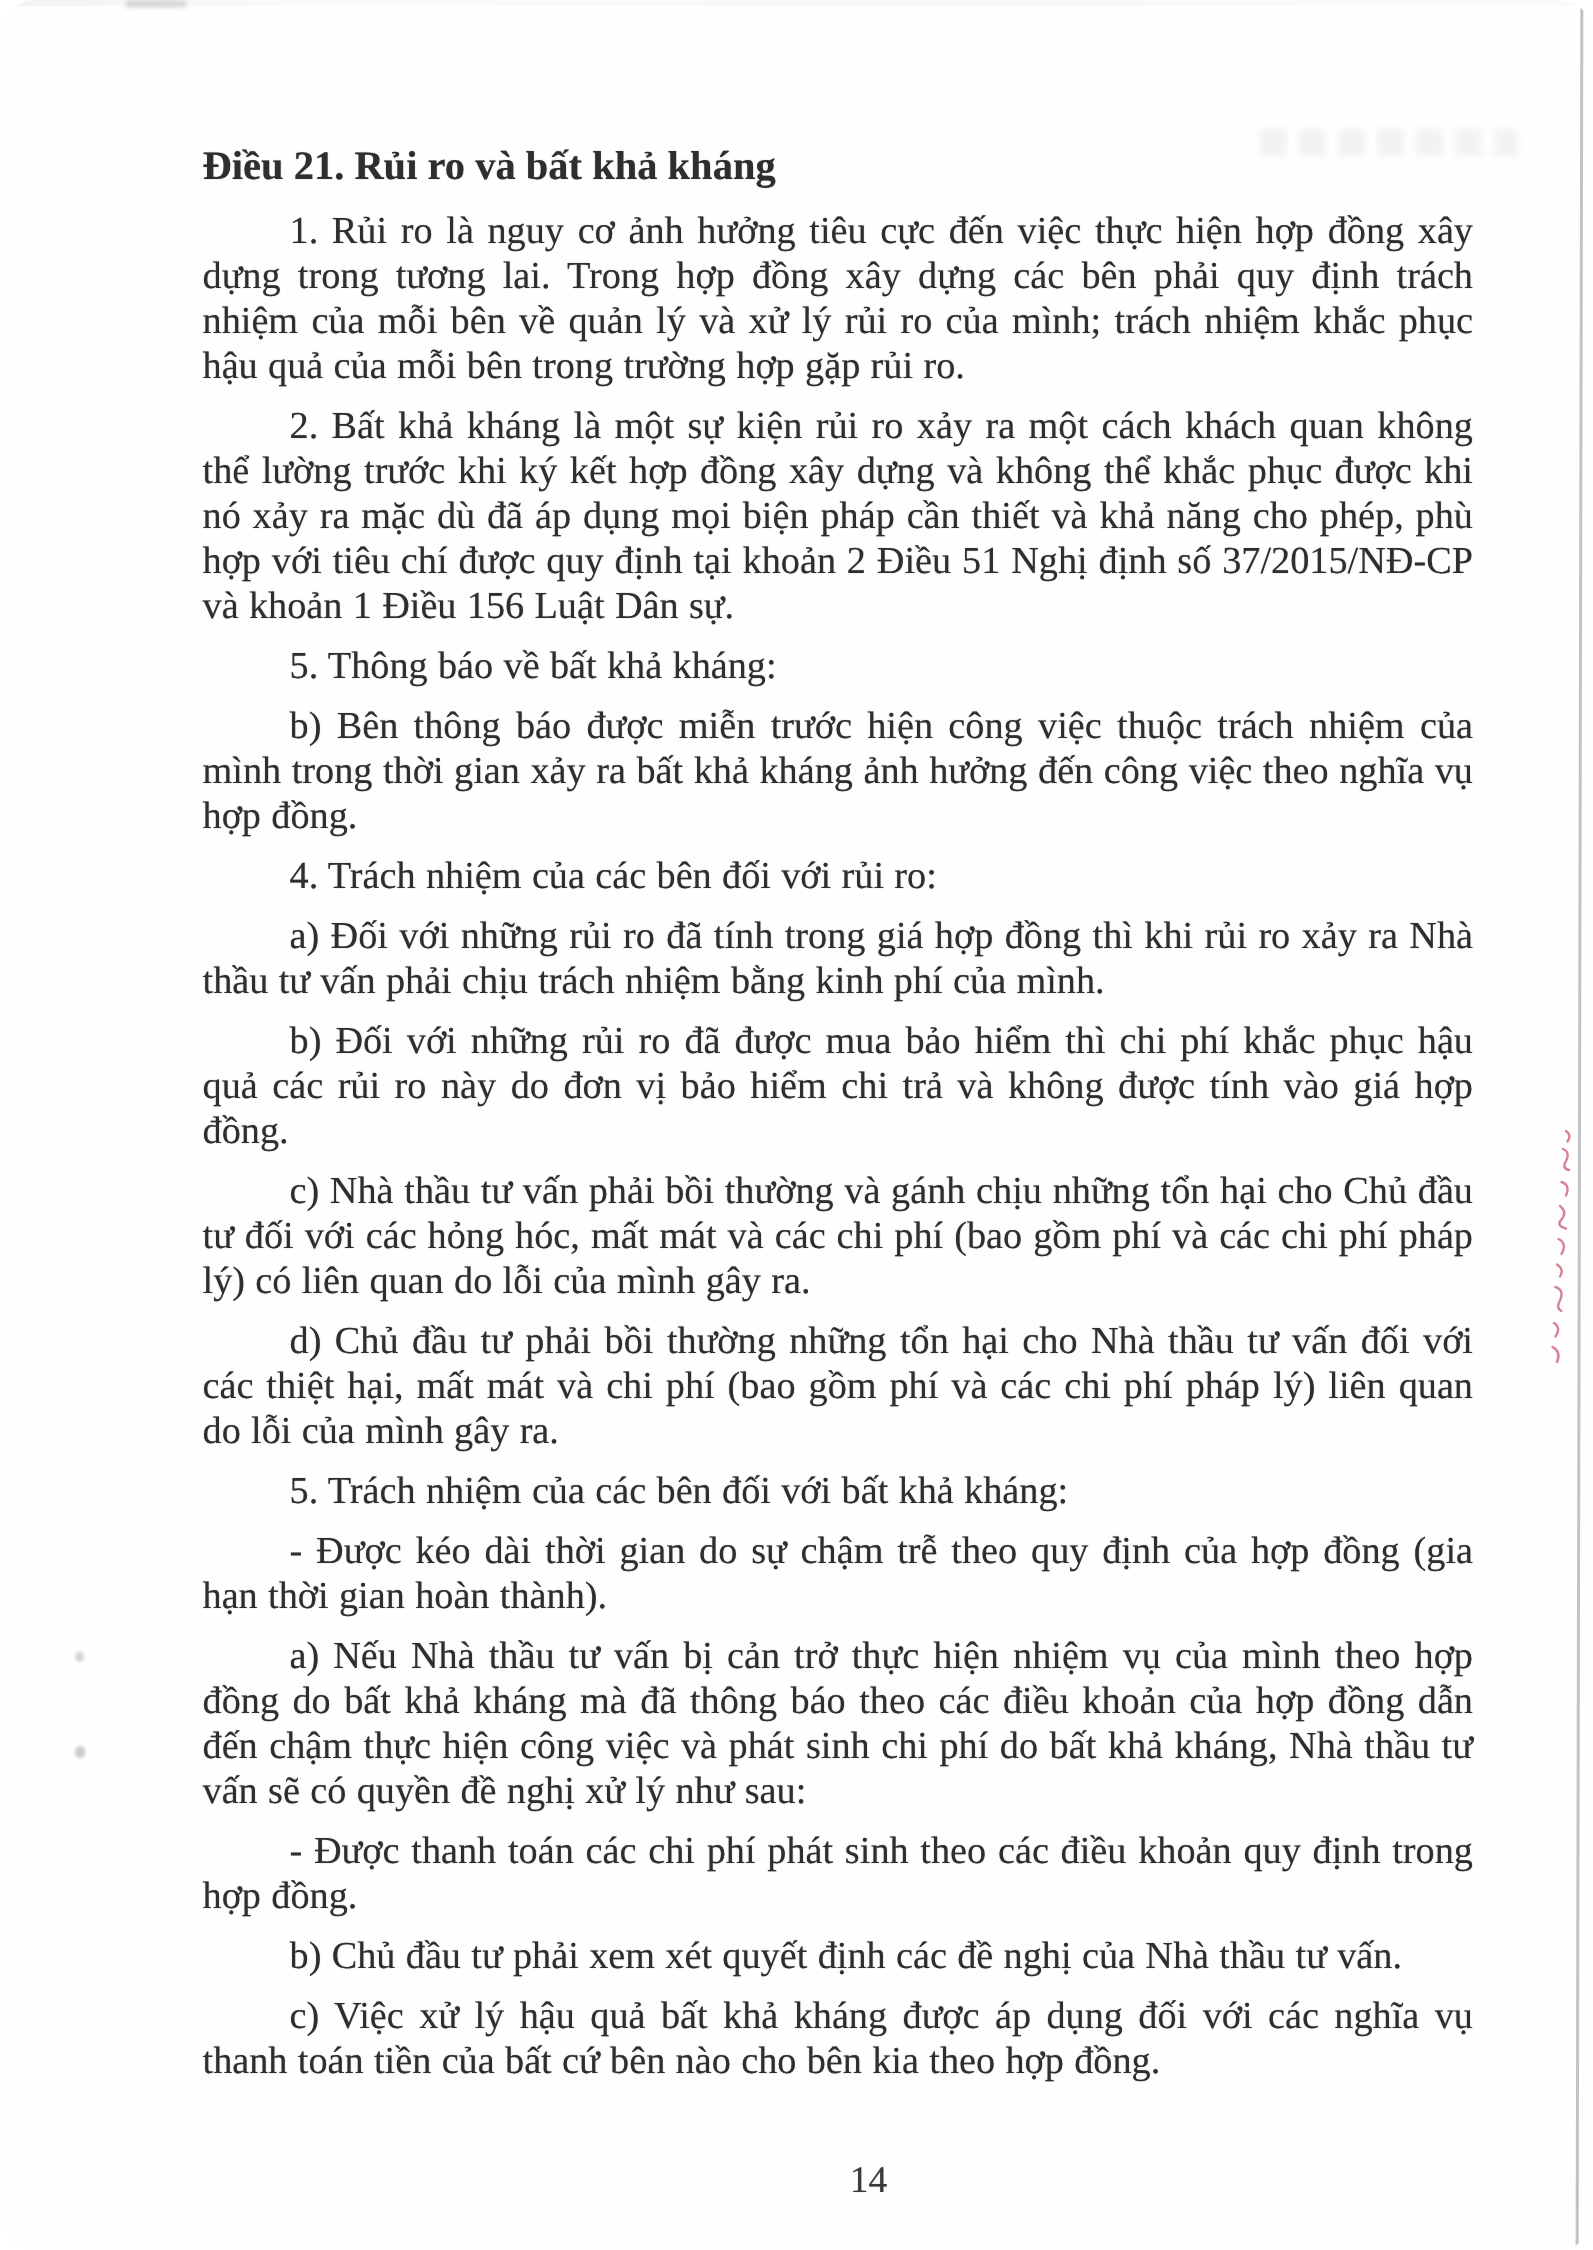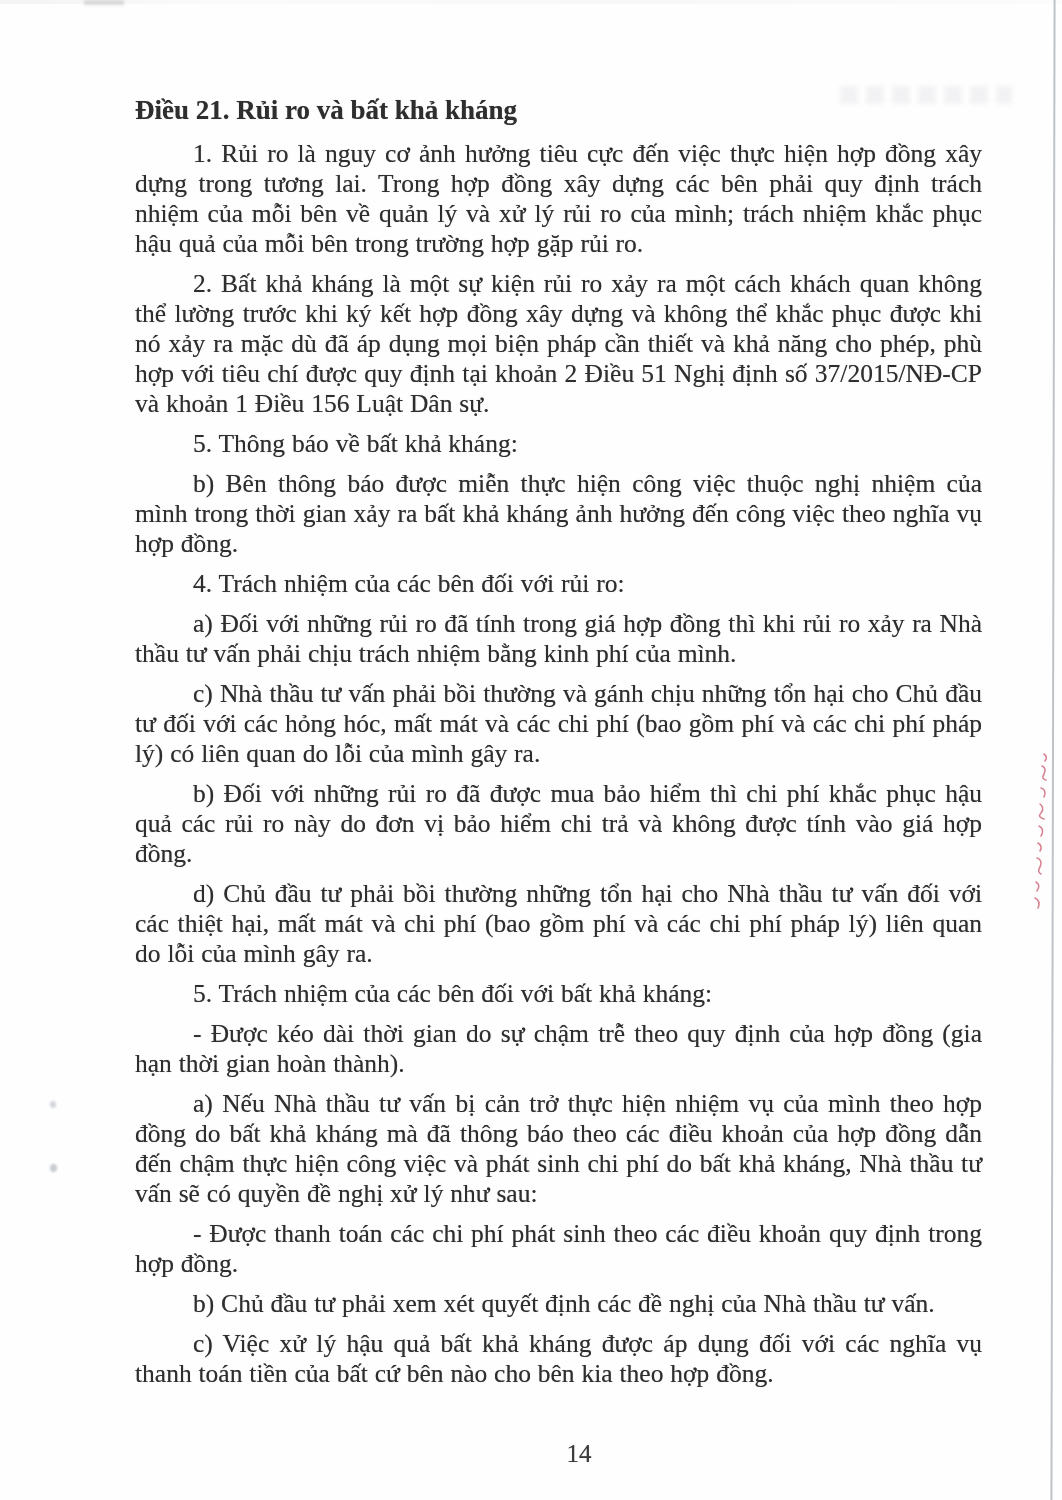--- a/index.html
+++ b/index.html
@@ -7,20 +7,21 @@
     padding: 0;
     background: #ffffff;
   }
   .page {
     position: relative;
     width: 1062px;
     height: 1500px;
     background: #fefefe;
     overflow: hidden;
     font-family: "Liberation Serif", "DejaVu Serif", serif;
+    border-radius: 23px;
   }
   
   .scan-top-edge {
     position: absolute;
     left: 0; top: 0;
     width: 100%; height: 4px;
     background: linear-gradient(to right, #f2f2f2, #fafafa 20%, #f7f7f7 60%, #fbfbfb);
     opacity: 0.9;
   }
   
@@ -112,25 +113,25 @@
 
   <div class="scan-top-edge"></div>
   <div class="smudge-top"></div>
   <div class="bleed-topright"></div>
 
   <div class="content">
     <p class="heading">Điều 21. Rủi ro và bất khả kháng</p>
     <p class="para">1. Rủi ro là nguy cơ ảnh hưởng tiêu cực đến việc thực hiện hợp đồng xây dựng trong tương lai. Trong hợp đồng xây dựng các bên phải quy định trách nhiệm của mỗi bên về quản lý và xử lý rủi ro của mình; trách nhiệm khắc phục hậu quả của mỗi bên trong trường hợp gặp rủi ro.</p>
     <p class="para">2. Bất khả kháng là một sự kiện rủi ro xảy ra một cách khách quan không thể lường trước khi ký kết hợp đồng xây dựng và không thể khắc phục được khi nó xảy ra mặc dù đã áp dụng mọi biện pháp cần thiết và khả năng cho phép, phù hợp với tiêu chí được quy định tại khoản 2 Điều 51 Nghị định số 37/2015/NĐ-CP và khoản 1 Điều 156 Luật Dân sự.</p>
     <p class="para">5. Thông báo về bất khả kháng:</p>
-    <p class="para">b) Bên thông báo được miễn thực hiện công việc thuộc nghị nhiệm của mình trong thời gian xảy ra bất khả kháng ảnh hưởng đến công việc theo nghĩa vụ hợp đồng.</p>
+    <p class="para">b) Bên thông báo được miễn trước hiện công việc thuộc trách nhiệm của mình trong thời gian xảy ra bất khả kháng ảnh hưởng đến công việc theo nghĩa vụ hợp đồng.</p>
     <p class="para">4. Trách nhiệm của các bên đối với rủi ro:</p>
     <p class="para">a) Đối với những rủi ro đã tính trong giá hợp đồng thì khi rủi ro xảy ra Nhà thầu tư vấn phải chịu trách nhiệm bằng kinh phí của mình.</p>
+    <p class="para">b) Đối với những rủi ro đã được mua bảo hiểm thì chi phí khắc phục hậu quả các rủi ro này do đơn vị bảo hiểm chi trả và không được tính vào giá hợp đồng.</p>
     <p class="para">c) Nhà thầu tư vấn phải bồi thường và gánh chịu những tổn hại cho Chủ đầu tư đối với các hỏng hóc, mất mát và các chi phí (bao gồm phí và các chi phí pháp lý) có liên quan do lỗi của mình gây ra.</p>
-    <p class="para">b) Đối với những rủi ro đã được mua bảo hiểm thì chi phí khắc phục hậu quả các rủi ro này do đơn vị bảo hiểm chi trả và không được tính vào giá hợp đồng.</p>
     <p class="para">d) Chủ đầu tư phải bồi thường những tổn hại cho Nhà thầu tư vấn đối với các thiệt hại, mất mát và chi phí (bao gồm phí và các chi phí pháp lý) liên quan do lỗi của mình gây ra.</p>
     <p class="para">5. Trách nhiệm của các bên đối với bất khả kháng:</p>
     <p class="para">- Được kéo dài thời gian do sự chậm trễ theo quy định của hợp đồng (gia hạn thời gian hoàn thành).</p>
     <p class="para">a) Nếu Nhà thầu tư vấn bị cản trở thực hiện nhiệm vụ của mình theo hợp đồng do bất khả kháng mà đã thông báo theo các điều khoản của hợp đồng dẫn đến chậm thực hiện công việc và phát sinh chi phí do bất khả kháng, Nhà thầu tư vấn sẽ có quyền đề nghị xử lý như sau:</p>
     <p class="para">- Được thanh toán các chi phí phát sinh theo các điều khoản quy định trong hợp đồng.</p>
     <p class="para">b) Chủ đầu tư phải xem xét quyết định các đề nghị của Nhà thầu tư vấn.</p>
     <p class="para">c) Việc xử lý hậu quả bất khả kháng được áp dụng đối với các nghĩa vụ thanh toán tiền của bất cứ bên nào cho bên kia theo hợp đồng.</p>
   </div>
 
   <div class="page-number">14</div>

